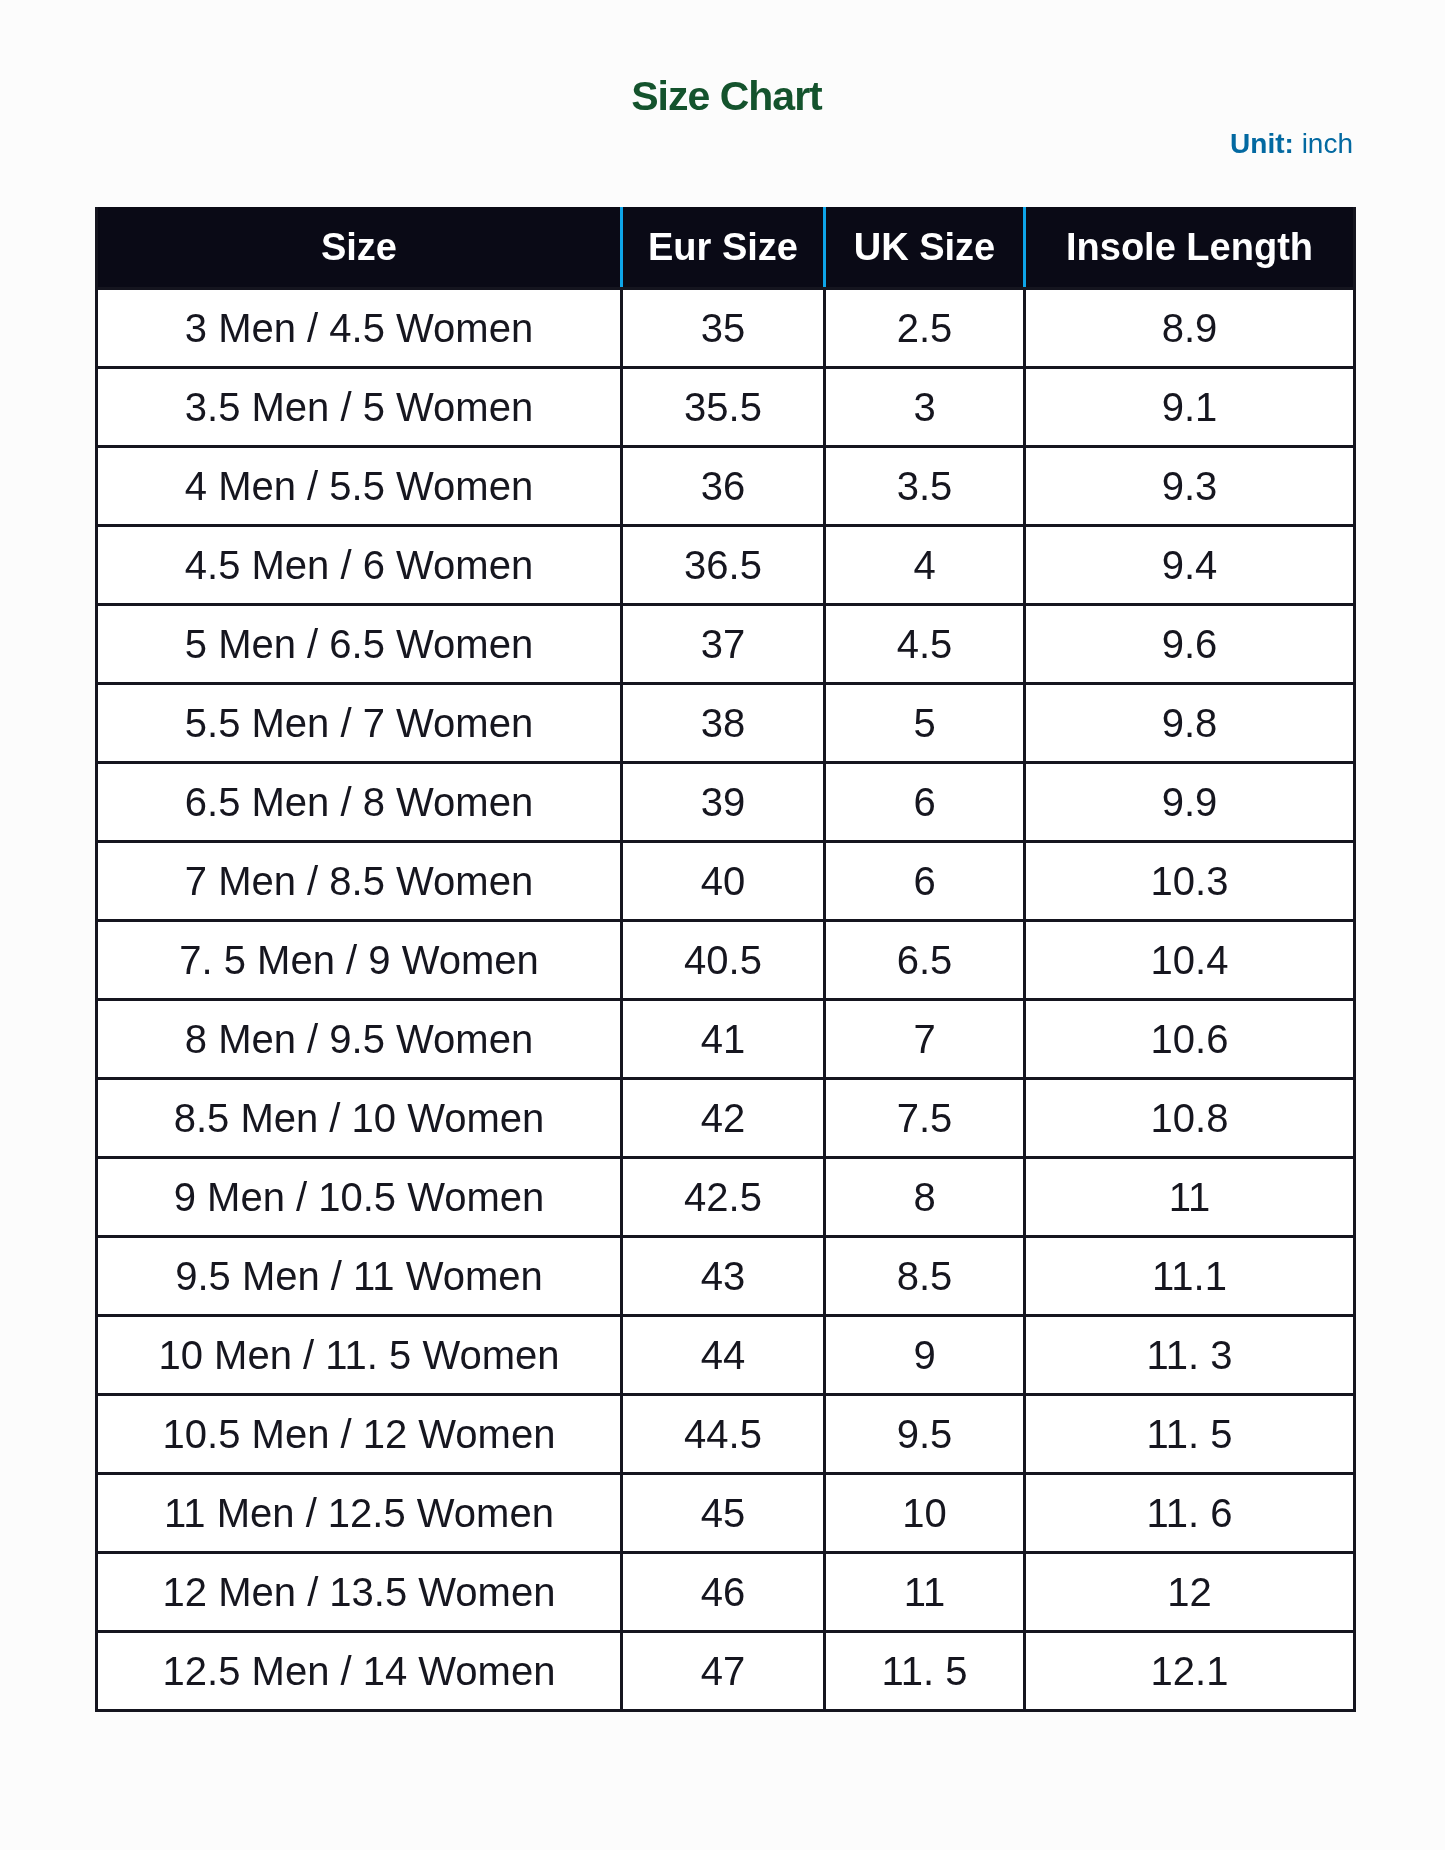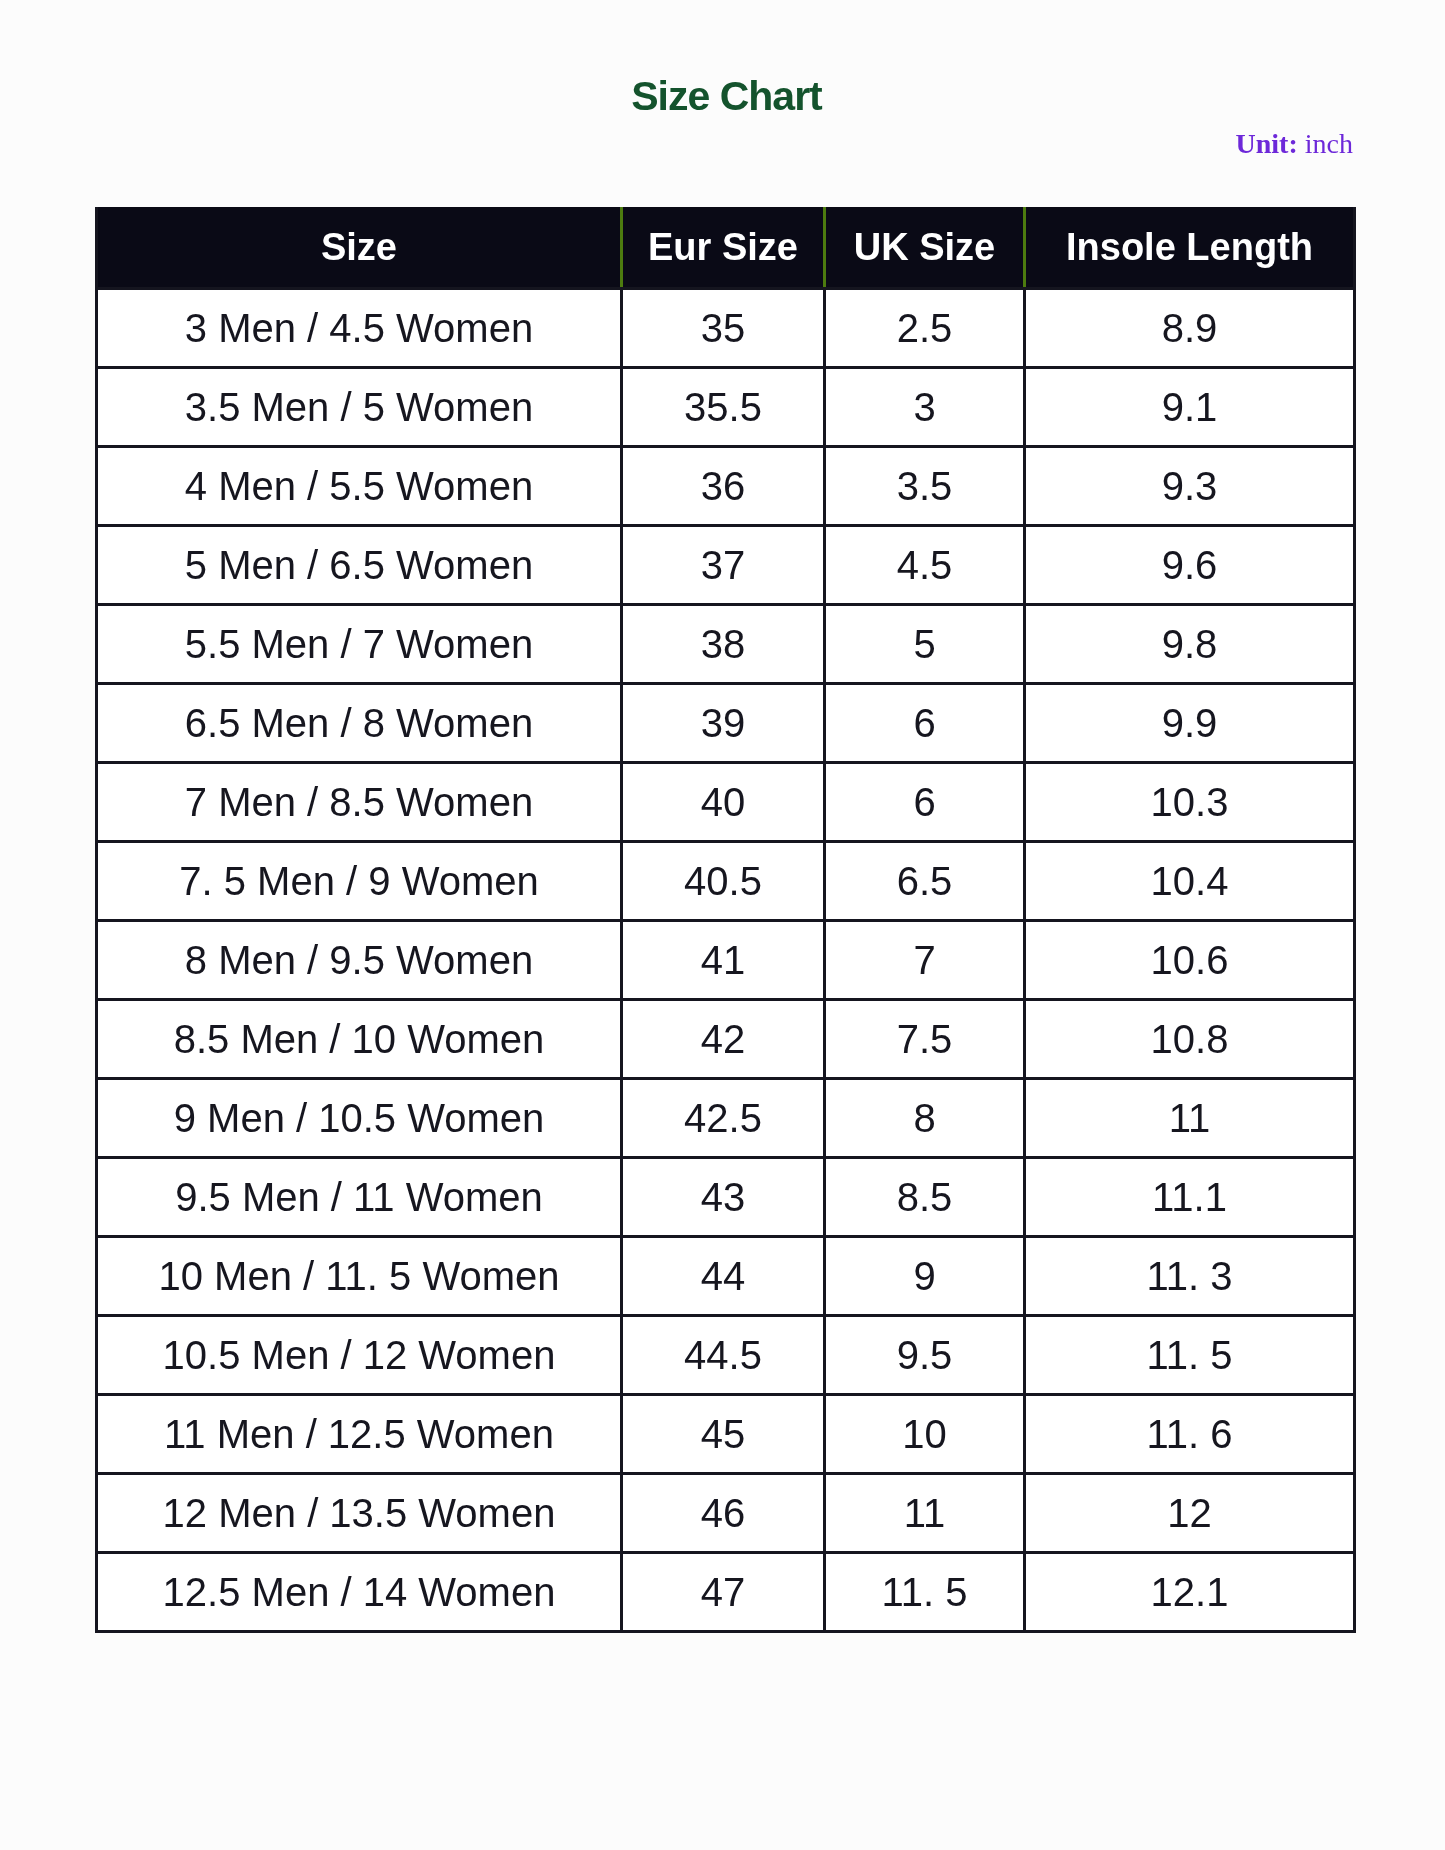--- a/index.html
+++ b/index.html
@@ -26,22 +26,21 @@
     letter-spacing: -1px;
     line-height: 1;
     color: #14532d;
   }
   .unit-line {
     position: absolute;
     top: 126px;
     right: 92px;
     font-size: 28px;
     line-height: 1.3;
-    color: #6d28d9;
-    font-family: Liberation Serif, serif;
+    color: #0369a1;
   }
   .unit-label { font-weight: bold; }
   table.size-table {
     position: absolute;
     left: 95px;
     top: 207px;
     width: 1258px;
     border-collapse: collapse;
     table-layout: fixed;
     text-align: center;
@@ -52,21 +51,21 @@
   col.c-eur    { width: 203px; }
   col.c-uk     { width: 200px; }
   col.c-insole { width: 330px; }
   th {
     background: #0a0a16;
     color: #ffffff;
     font-size: 38px;
     font-weight: bold;
     height: 80px;
     padding: 0;
-    border-left: 3px solid #4d7c0f;
+    border-left: 3px solid #0ea5e9;
     border-bottom: 3px solid #15151f;
   }
   th:first-child { border-left: none; }
   td {
     height: 76px;
     padding: 0;
     font-size: 40px;
     font-weight: normal;
     color: #16161f;
     background: #ffffff;
@@ -112,20 +111,26 @@
         <td>3</td>
         <td>9.1</td>
       </tr>
       <tr>
         <td>4 Men / 5.5 Women</td>
         <td>36</td>
         <td>3.5</td>
         <td>9.3</td>
       </tr>
       <tr>
+        <td>4.5 Men / 6 Women</td>
+        <td>36.5</td>
+        <td>4</td>
+        <td>9.4</td>
+      </tr>
+      <tr>
         <td>5 Men / 6.5 Women</td>
         <td>37</td>
         <td>4.5</td>
         <td>9.6</td>
       </tr>
       <tr>
         <td>5.5 Men / 7 Women</td>
         <td>38</td>
         <td>5</td>
         <td>9.8</td>

